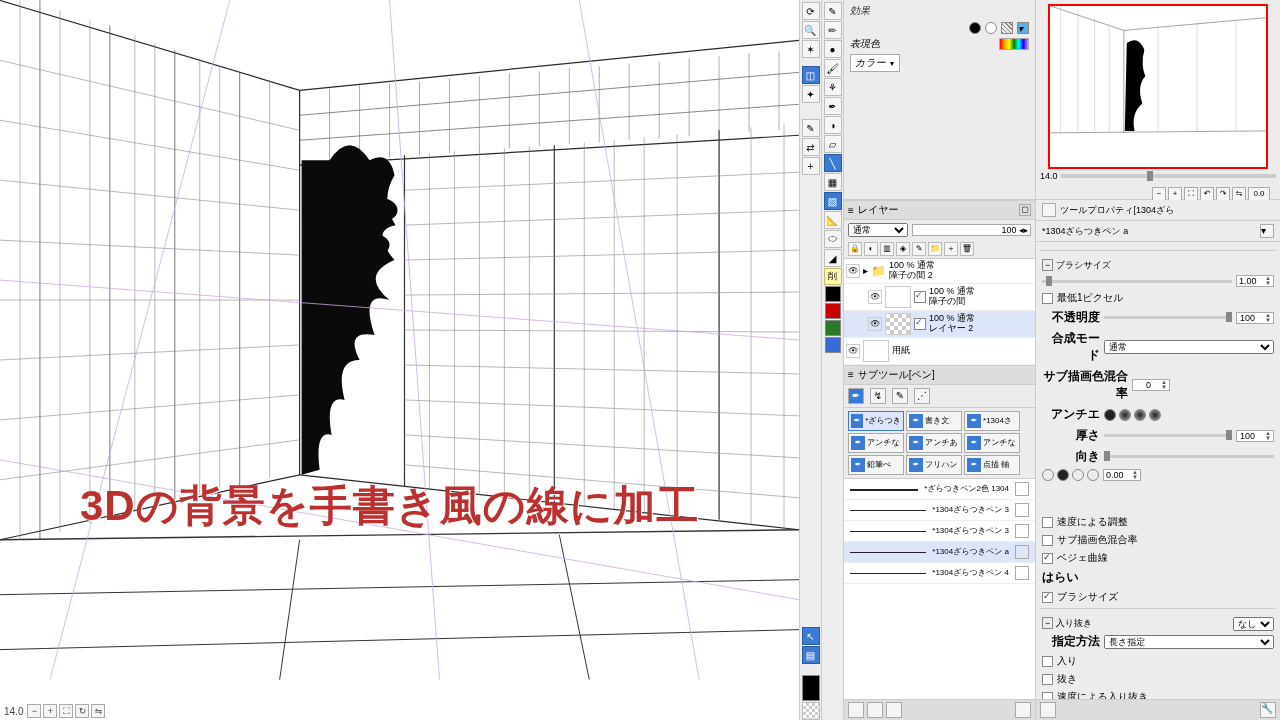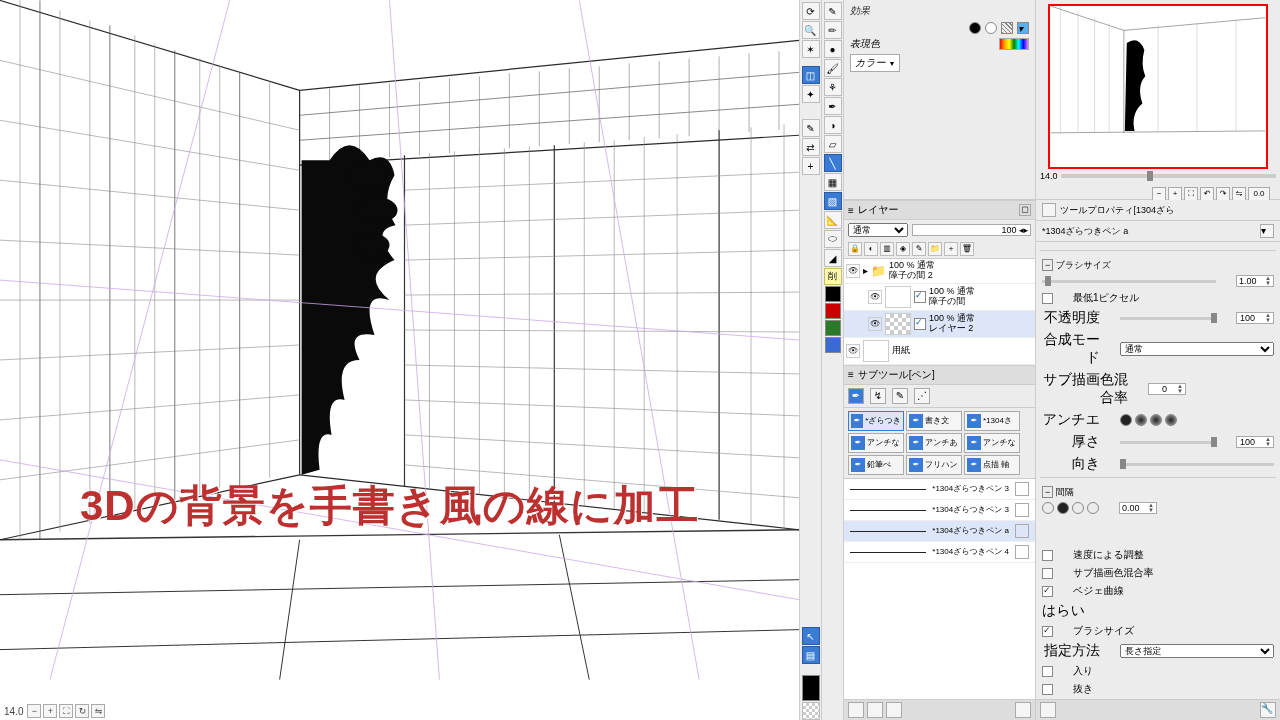--- a/index.html
+++ b/index.html
@@ -93,22 +93,22 @@
 .stroke-item .line::before { content: ""; position: absolute; left: 0; right: 0; top: 50%; height: 1px; background: #222; }
 .stroke-item.thick .line::before { height: 2px; }
 .stroke-item .name { font-size: 8px; white-space: nowrap; }
 .stroke-item .sw { width: 14px; height: 14px; border: 1px solid #aaa; }
 
 
 .prop-panel { flex: 1; background: #ececec; font-size: 10px; display: flex; flex-direction: column; }
 .prop-head { padding: 3px 6px; border-bottom: 1px solid #ccc; display: flex; gap: 4px; align-items: center; }
 .prop-head .ic { width: 14px; height: 14px; border: 1px solid #aaa; background: #f5f5f5; }
 .prop-body { flex: 1; overflow: hidden; padding: 4px 6px; }
-.prop-row { display: flex; align-items: center; margin-bottom: 4px; gap: 20px; }
-.prop-row label { width: 58px; font-size: 14px; text-align: right; }
+.prop-row { display: flex; align-items: center; margin-bottom: 4px; gap: 4px; }
+.prop-row label { width: 58px; font-size: 12px; text-align: right; font-weight: bold; }
 .prop-row .spin { width: 38px; border: 1px solid #aaa; padding: 0 2px; background: #fff; font-size: 9px; text-align: right; display: flex; }
 .prop-row .spin span { flex: 1; }
 .prop-row .spin .arrows { font-size: 6px; line-height: 5px; color: #555; }
 .prop-row select { font-size: 9px; }
 .prop-row .slider { flex: 1; height: 3px; background: #ccc; position: relative; }
 .prop-row .slider .t { position: absolute; top: -4px; width: 6px; height: 10px; background: #888; }
 .dotsrow { display: flex; gap: 3px; }
 .dotsrow .d { width: 12px; height: 12px; border: 1px solid #888; border-radius: 50%; }
 .dotsrow .d.f { background: #222; }
 .dotsrow .d.g1 { background: radial-gradient(#222,#aaa); }
@@ -463,20 +463,25 @@
               <div class="sub-btn">
                 <span class="ic">✒</span>
                 <span>フリハン</span>
               </div>
               <div class="sub-btn">
                 <span class="ic">✒</span>
                 <span>点描 軸</span>
               </div>
             </div>
           <div class="stroke-list" id="stroke-list" style="flex:1;overflow:hidden;">
+              <div class="stroke-item thick">
+                <div class="line"></div>
+                <span class="name">*ざらつきペン2色 1304</span>
+                <span class="sw"></span>
+              </div>
               <div class="stroke-item">
                 <div class="line"></div>
                 <span class="name">*1304ざらつきペン 3</span>
                 <span class="sw"></span>
               </div>
               <div class="stroke-item">
                 <div class="line"></div>
                 <span class="name">*1304ざらつきペン 3</span>
                 <span class="sw"></span>
               </div>
@@ -563,21 +568,20 @@
                 <span>100</span>
                 <span class="arrows">▲<br>▼</span>
               </div>
             </div>
           <div class="prop-row">
               <label>向き</label>
               <div class="slider">
                 <div class="t" style="left:0%"></div>
               </div>
             </div>
-          <div class="sec-head"><span style="border:1px solid #888;padding:0 2px">−</span> <span>間隔</span></div>
           <div class="prop-row">
             <div class="dotsrow">
                 <span class="d"></span>
                 <span class="d f"></span>
                 <span class="d"></span>
                 <span class="d"></span>
               </div>
             <div class="spin">
                 <span>0.00</span>
                 <span class="arrows">▲<br>▼</span>
@@ -596,20 +600,23 @@
               <span class="chk on"></span>
               <span>ベジェ曲線</span>
             </div>
           <div class="prop-row">
               <label style="text-align:left;width:auto">はらい</label>
             </div>
           <div class="prop-row">
               <span class="chk on"></span>
               <span>ブラシサイズ</span>
             </div>
+          <div class="sec-head"><span style="border:1px solid #888;padding:0 2px">−</span> <span>入り抜き</span>
+            <select style="float:right;font-size:9px"><option>なし</option></select>
+          </div>
           <div class="prop-row">
               <label>指定方法</label>
               <select style="flex:1"><option>長さ指定</option></select>
             </div>
           <div class="prop-row">
               <span class="chk"></span>
               <span>入り</span>
             </div>
           <div class="prop-row">
               <span class="chk"></span>

